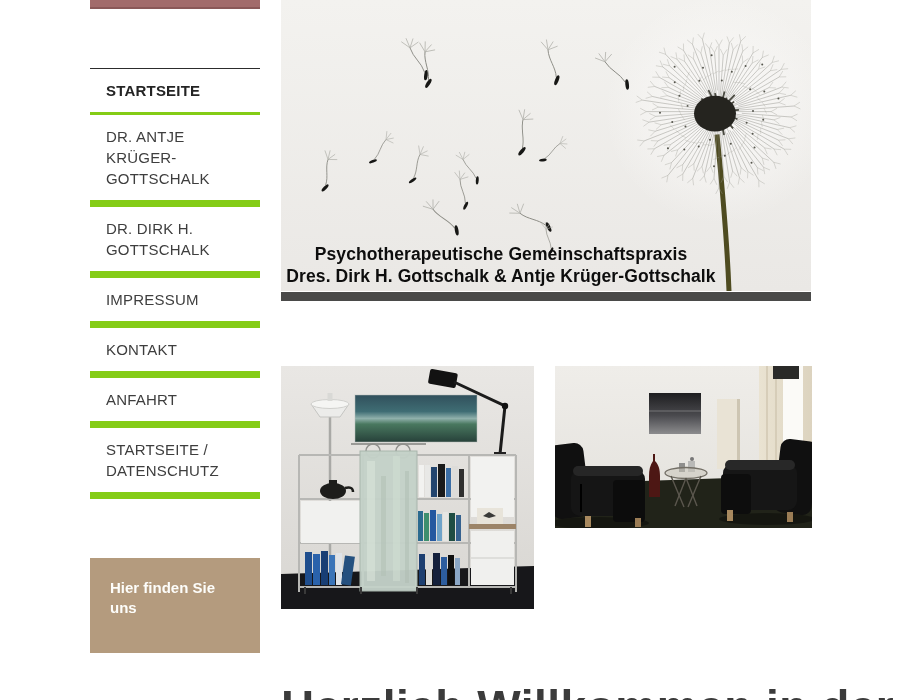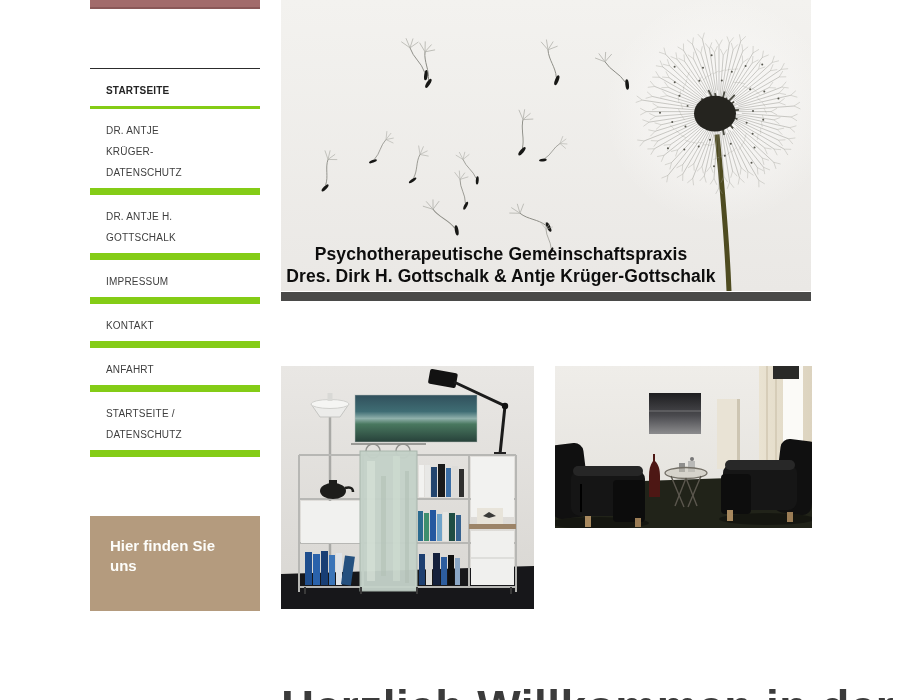--- a/index.html
+++ b/index.html
@@ -4,21 +4,21 @@
 <style>
   * { margin:0; padding:0; box-sizing:border-box; }
   html,body { width:900px; height:700px; overflow:hidden; background:#ffffff;
               font-family:"Liberation Sans","DejaVu Sans",sans-serif; }
   .page { position:relative; width:900px; height:700px; }
 
   
   .sidebar { position:absolute; left:90px; top:0; width:170px; }
   .band { height:9px; background:#a26b6b; border-bottom:2px solid #8a5858; }
   nav.menu { margin-top:59px; border-top:1px solid #2c2c2c; }
-  .nav-item { display:block; padding:11px 8px 5px 16px; font-size:10px; line-height:21px;
+  .nav-item { display:block; padding:11px 8px 11px 16px; font-size:15px; line-height:21px;
               color:#3e3e3e; letter-spacing:.2px; text-decoration:none; cursor:pointer;
               border-bottom:7px solid #84cc16; white-space:pre-line; overflow-wrap:break-word; }
   .nav-item.active { font-weight:bold; color:#242424; border-bottom-width:3px; }
   .find-us { margin-top:59px; height:95px; background:#b49b7e; color:#fdfdfa;
              font-weight:bold; font-size:15px; line-height:20px; padding:20px 20px 0 20px; }
 
   
   .hero { position:absolute; left:281px; top:0; width:530px; height:291px;border-radius:30px; }
   .hero svg { position:absolute; inset:0; width:100%; height:100%; display:block; }
   .hero figcaption { position:absolute; left:0; right:0; bottom:4px; padding-right:90px;
@@ -38,22 +38,22 @@
 <body>
 
 <div class="page">
 
   <aside class="sidebar">
     <div class="band"></div>
     <nav class="menu">
       <a class="nav-item active">STARTSEITE</a>
       <a class="nav-item">DR. ANTJE
 KRÜGER-
-DATENSCHUTZ</a>
-      <a class="nav-item">DR. ANTJE H.
+GOTTSCHALK</a>
+      <a class="nav-item">DR. DIRK H.
 GOTTSCHALK</a>
       <a class="nav-item">IMPRESSUM</a>
       <a class="nav-item">KONTAKT</a>
       <a class="nav-item">ANFAHRT</a>
       <a class="nav-item">STARTSEITE /
 DATENSCHUTZ</a>
     </nav>
     <div class="find-us">Hier finden Sie uns</div>
   </aside>
 

